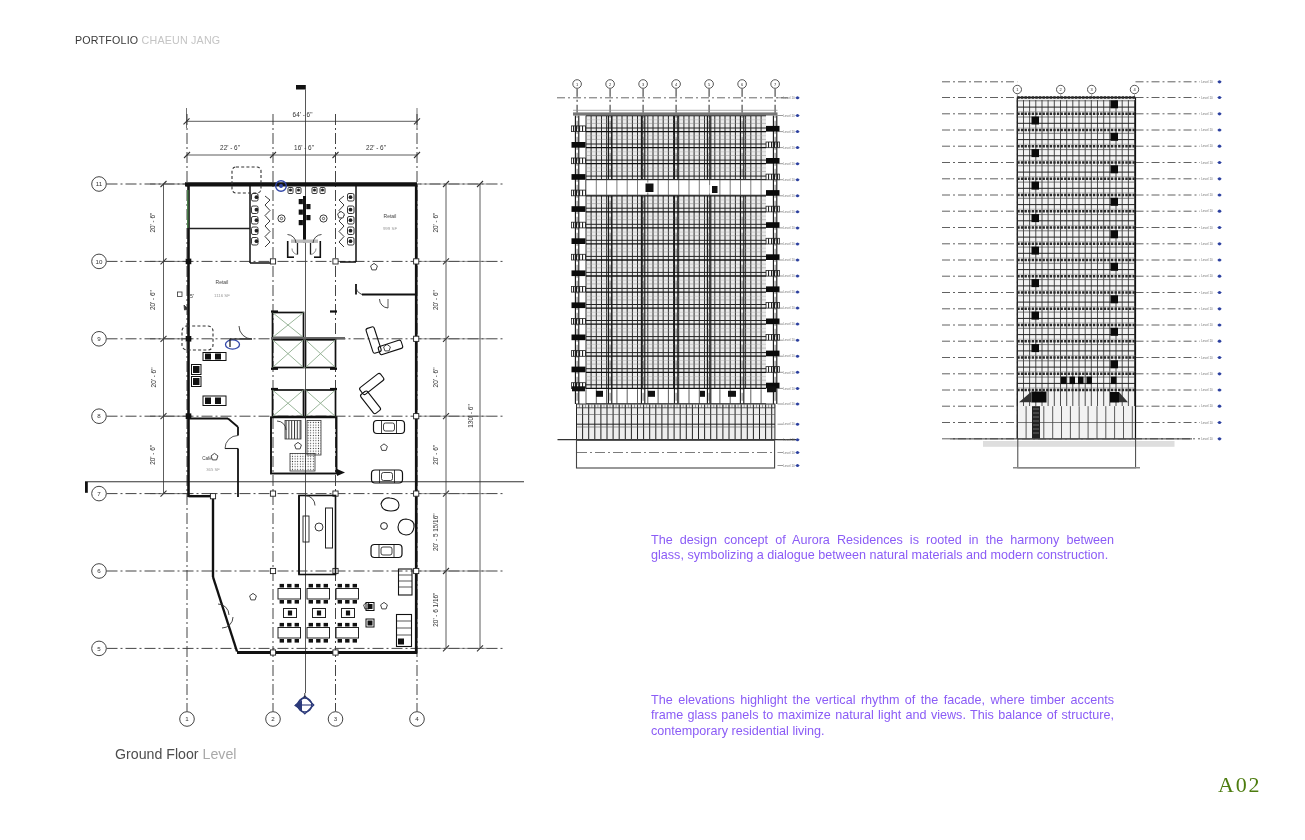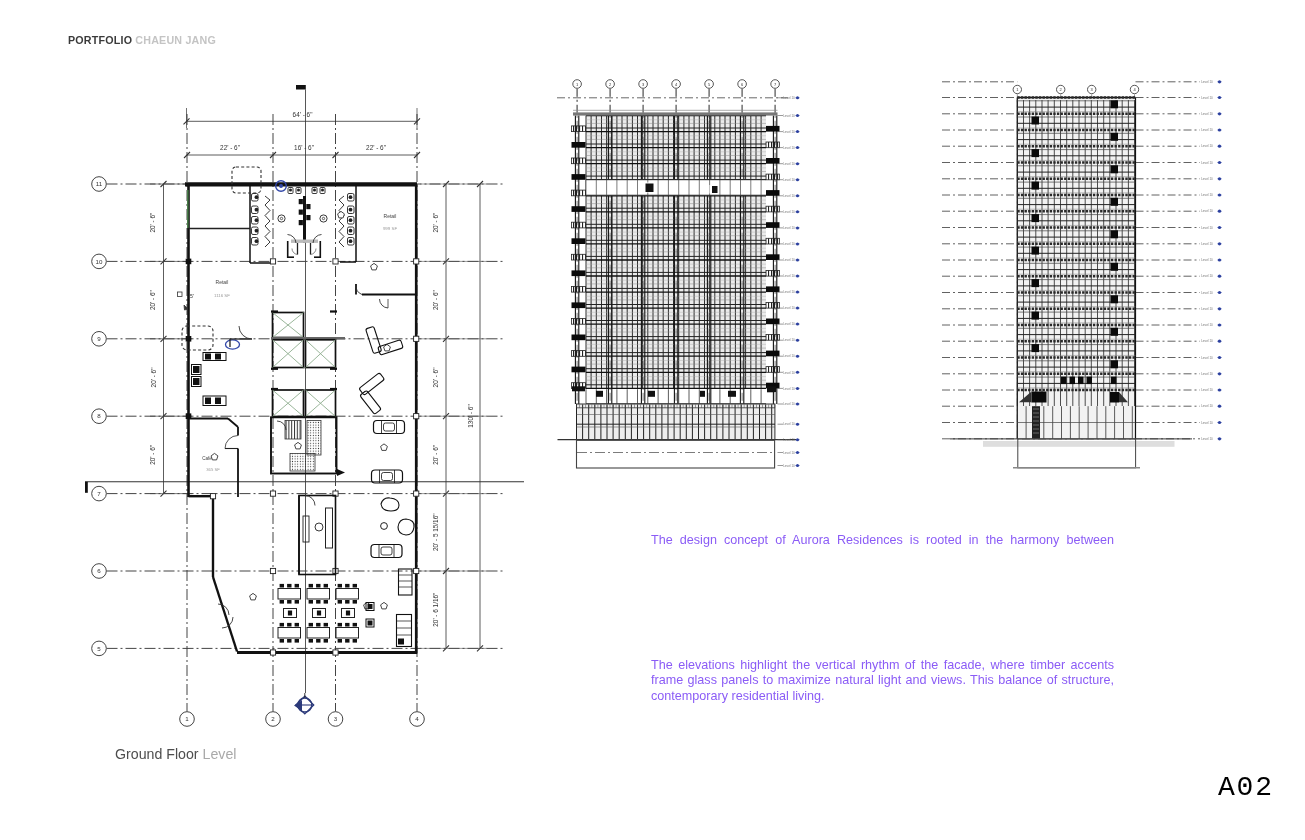--- a/index.html
+++ b/index.html
@@ -1,24 +1,24 @@
 <!DOCTYPE html>
 <html><head><meta charset="utf-8">
 <style>
 html,body{margin:0;padding:0;background:#fff;width:1305px;height:840px;overflow:hidden}
 #page{position:relative;width:1305px;height:840px;font-family:"Liberation Sans",sans-serif}
-#hdr{position:absolute;left:68px;top:34px;font-size:10.7px;letter-spacing:.2px;font-weight:bold;color:#3a3a3a}
+#hdr{position:absolute;left:75px;top:34px;font-size:10.7px;letter-spacing:.2px;font-weight:normal;color:#3a3a3a}
 #hdr span{color:#c4c4c4}
 svg{position:absolute;left:0;top:0}
 .txt{position:absolute;left:651px;width:463px;font-size:12.6px;line-height:15.25px;color:#8b5cf6}
 .txt .j{text-align:justify;text-align-last:justify}
 #p2{color:#8f8f8f}
 #gfp{position:absolute;left:115px;top:745.5px;font-size:14.2px;color:#4e4e4e}
 #gfp span{color:#a9a9a9}
-#a02{position:absolute;left:1218px;top:771.5px;font-family:Liberation Mono, monospace;font-size:28px;letter-spacing:1.8px;color:#000000}
+#a02{position:absolute;left:1218px;top:771.5px;font-family:Liberation Serif, serif;font-size:22px;letter-spacing:1.8px;color:#4d7c0f}
 </style></head>
 <body>
 <div id="page">
 <svg width="1305" height="840" viewBox="0 0 1305 840">
 <defs>
 <pattern id="dots" width="2.6" height="2.6" patternUnits="userSpaceOnUse">
           <circle cx="1.3" cy="1.3" r="0.55" fill="#333"></circle>
         </pattern>
 <pattern id="vs" width="2.8" height="4" patternUnits="userSpaceOnUse">
           <rect x="0" y="0" width="1" height="4" fill="#333"></rect>
@@ -1087,22 +1087,23 @@
         <line x1="1033.0" y1="429.0" x2="1039.0" y2="429.0" stroke="#888" stroke-width="0.7" stroke-linecap="butt"></line>
         <line x1="1033.0" y1="433.0" x2="1039.0" y2="433.0" stroke="#888" stroke-width="0.7" stroke-linecap="butt"></line>
         <line x1="950.0" y1="438.9" x2="1192.0" y2="438.9" stroke="#333" stroke-width="1.0" stroke-linecap="butt"></line>
         <rect x="1017.8" y="438.9" width="117.8" height="28.9" fill="none" stroke="#444" stroke-width="1.0"></rect>
         <line x1="1013.0" y1="467.8" x2="1140.0" y2="467.8" stroke="#888" stroke-width="1.6" stroke-linecap="butt"></line>
       </g>
 </svg>
 <div id="hdr">PORTFOLIO <span>CHAEUN JANG</span></div>
 <div class="txt" id="p1" style="top:533px">
       <div class="j">The design concept of Aurora Residences is rooted in the harmony between</div>
+      <div>glass, symbolizing a dialogue between natural materials and modern construction.</div>
     </div>
 <div class="txt" id="p2" style="top:594.5px">
     </div>
-<div class="txt" id="p3" style="top:658px">
+<div class="txt" id="p3" style="top:693px">
       <div class="j">The elevations highlight the vertical rhythm of the facade, where timber accents</div>
       <div class="j">frame glass panels to maximize natural light and views. This balance of structure,</div>
       <div>contemporary residential living.</div>
     </div>
 <div id="gfp">Ground Floor <span>Level</span></div>
 <div id="a02">A02</div>
 </div>
 </body></html>

